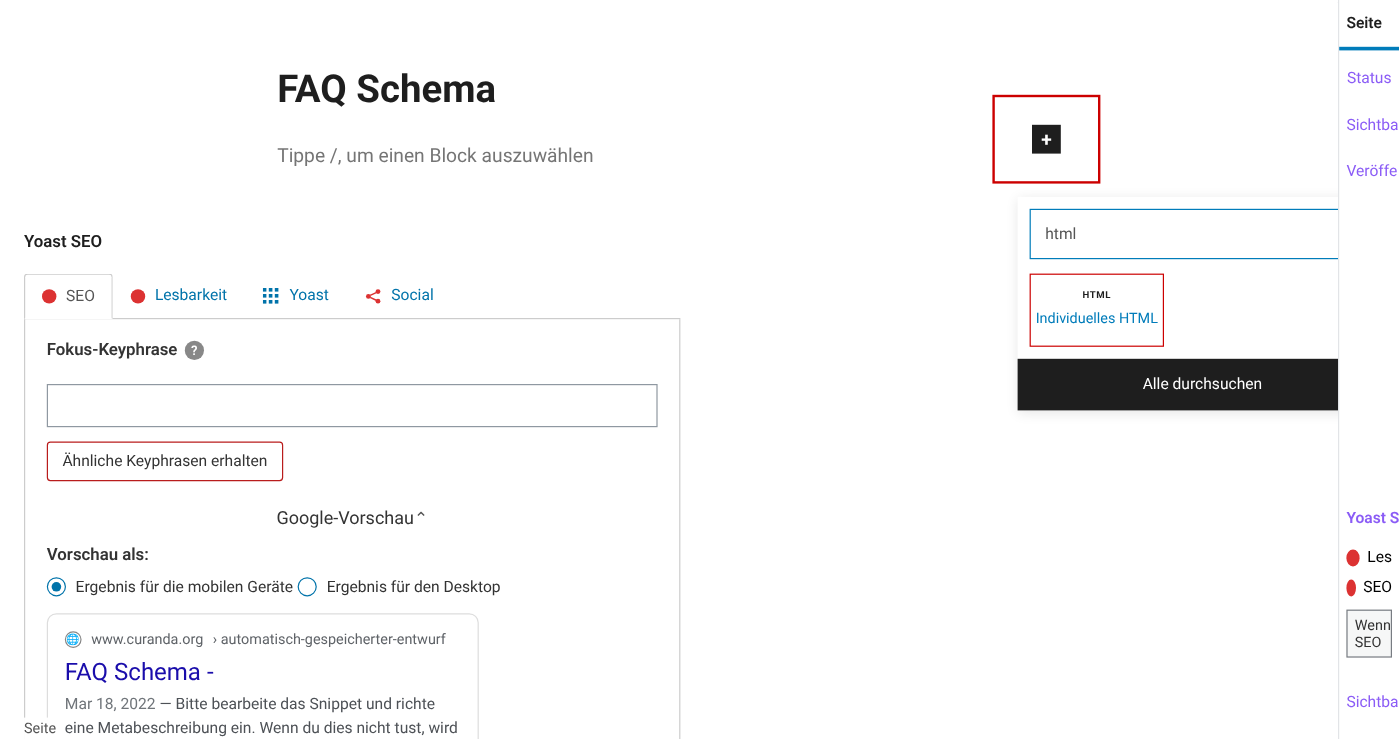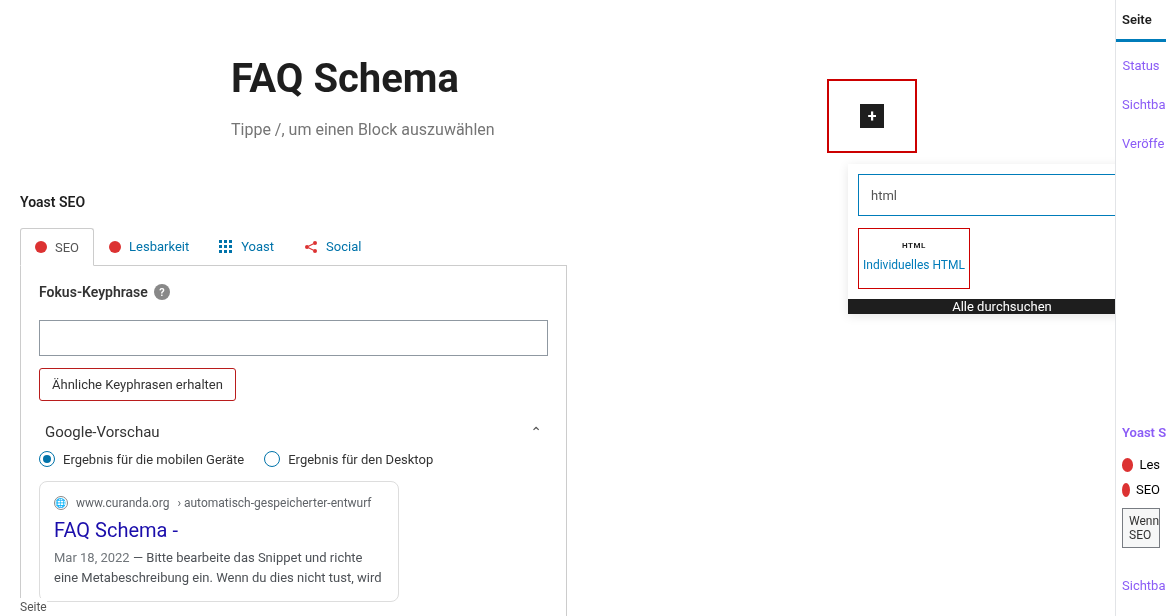--- a/index.html
+++ b/index.html
@@ -1,57 +1,57 @@
 <!DOCTYPE html>
 <html><head>
   <meta charset="utf-8">
   <style>
     * { margin: 0; padding: 0; box-sizing: border-box; font-family: -apple-system, BlinkMacSystemFont, "Segoe UI", Roboto, sans-serif; }
     body { width: 1166px; height: 616px; background: #fff; position: relative; overflow: hidden; }
 
     .editor-area { position: absolute; left: 0; top: 0; width: 1115px; height: 616px; }
 
-    .title-input { position: absolute; left: 231px; top: 55px; font-size: 40px; font-weight: 700; color: #1e1e1e; }
+    .title-input { position: absolute; left: 231px; top: 55px; font-size: 32px; font-weight: 700; color: #1e1e1e; }
     .prompt-text { position: absolute; left: 231px; top: 120px; font-size: 16px; color: #757575; }
 
     .add-block-wrap { position: absolute; left: 827px; top: 79px; width: 90px; height: 74px; border: 2px solid #c00; display: flex; align-items: center; justify-content: center; }
     .add-block-btn { width: 24px; height: 24px; background: #1e1e1e; color: #fff; display: flex; align-items: center; justify-content: center; font-size: 16px; font-weight: bold; cursor: pointer; }
 
     .block-popover { position: absolute; left: 848px; top: 164px; width: 308px; background: #fff; box-shadow: 0 2px 10px rgba(0,0,0,0.1); }
     .search-wrap { padding: 10px; }
     .search-box { border: 1.5px solid #007cba; height: 42px; display: flex; align-items: center; padding: 0 12px; }
     .search-input { flex: 1; border: none; outline: none; font-size: 13px; color: #555; }
     .search-clear { font-size: 18px; color: #1e1e1e; cursor: pointer; background: none; border: none; }
     .result-highlight { margin: 2px 10px 0 10px; border: 1.5px solid #c00; padding: 12px 0 14px 0; width: 112px; display: flex; flex-direction: column; align-items: center; gap: 8px; }
     .result-icon { font-size: 8px; font-weight: 700; letter-spacing: 0.5px; color: #1e1e1e; }
     .result-label { font-size: 12px; color: #007cba; text-align: center; line-height: 1.3; }
-    .browse-all { background: #1e1e1e; color: #fff; text-align: center; font-size: 13px; cursor: pointer; margin-top: 10px; }
+    .browse-all { background: #1e1e1e; color: #fff; text-align: center; padding: 14px; font-size: 13px; cursor: pointer; margin-top: 10px; }
 
     .yoast-panel { position: absolute; left: 20px; top: 188px; width: 547px; }
     .yoast-header { font-size: 14px; font-weight: 600; color: #1e1e1e; padding: 6px 0 18px 0; }
 
     .tabs-row { display: flex; border-bottom: 1px solid #ccc; }
     .tab { display: flex; align-items: center; gap: 8px; padding: 10px 14px; font-size: 13px; color: #0073aa; cursor: pointer; border: 1px solid transparent; }
     .tab.active { border: 1px solid #ccc; border-bottom: 1px solid #fff; margin-bottom: -1px; background: #fff; color: #555; border-radius: 3px 3px 0 0; }
     .dot-red { width: 12px; height: 12px; border-radius: 50%; background: #dc3232; }
     .icon-grid { display: inline-block; width: 14px; height: 14px; }
     .icon-grid svg { display: block; }
     .icon-share { width: 14px; height: 14px; }
 
     .tab-content { border: 1px solid #ccc; border-top: none; padding: 18px; }
     .field-label { font-size: 14px; font-weight: 600; color: #333; display: flex; align-items: center; gap: 6px; margin-bottom: 20px; }
     .help-icon { width: 16px; height: 16px; border-radius: 50%; background: #888; color: #fff; font-size: 11px; display: inline-flex; align-items: center; justify-content: center; }
     .text-input { width: 100%; height: 36px; border: 1px solid #8f98a1; background: #fff; margin-bottom: 12px; }
     .keyphrase-btn { border: 1px solid #b91c1c; background: #fff; padding: 8px 12px; font-size: 13px; color: #333; cursor: pointer; border-radius: 3px; }
 
-    .accordion-header { display: flex; justify-content: space-between; align-items: center; padding: 22px 6px 10px 6px; font-size: 15px; color: #333; cursor: pointer; }
+    .accordion-header { display: flex; justify-content: center; align-items: center; padding: 22px 6px 10px 6px; font-size: 15px; color: #333; cursor: pointer; }
     .chevron { font-size: 14px; color: #555; }
 
     .preview-label { font-size: 14px; font-weight: 600; color: #333; padding: 4px 0 10px 0; }
-    .radio-row { display: flex; gap: 20px; align-items: center; padding-bottom: 14px; }
+    .radio-row { display: flex; gap: 4px; align-items: center; padding-bottom: 14px; }
     .radio-opt { display: flex; align-items: center; gap: 8px; font-size: 13px; color: #333; }
     .radio-circle { width: 16px; height: 16px; border-radius: 50%; border: 1.5px solid #0073aa; display: inline-flex; align-items: center; justify-content: center; }
     .radio-circle.checked::after { content: ""; width: 8px; height: 8px; border-radius: 50%; background: #0073aa; }
 
     .serp-card { border: 1px solid #ddd; border-radius: 8px; padding: 14px; max-width: 360px; }
     .serp-url-row { display: flex; align-items: center; gap: 8px; font-size: 12px; color: #5f6368; margin-bottom: 8px; }
     .globe-icon { width: 14px; height: 14px; border-radius: 50%; border: 1px solid #888; display: inline-flex; align-items: center; justify-content: center; font-size: 9px; }
     .serp-crumb { color: #5f6368; }
     .serp-title { color: #1a0dab; font-size: 20px; margin-bottom: 6px; }
     .serp-desc { font-size: 13px; color: #4d5156; line-height: 1.5; }
@@ -148,20 +148,21 @@
         <span class="help-icon">?</span>
       </div>
       <input class="text-input" style="">
       <button class="keyphrase-btn">Ähnliche Keyphrasen erhalten</button>
 
       <div class="accordion-header">
         <span>Google-Vorschau</span>
         <span class="chevron">⌃</span>
       </div>
 
+      <div class="preview-label">Vorschau als:</div>
       <div class="radio-row">
         <label class="radio-opt">
           <span class="radio-circle checked"></span>
           <span>Ergebnis für die mobilen Geräte</span>
         </label>
         <label class="radio-opt">
           <span class="radio-circle"></span>
           <span>Ergebnis für den Desktop</span>
         </label>
       </div>

